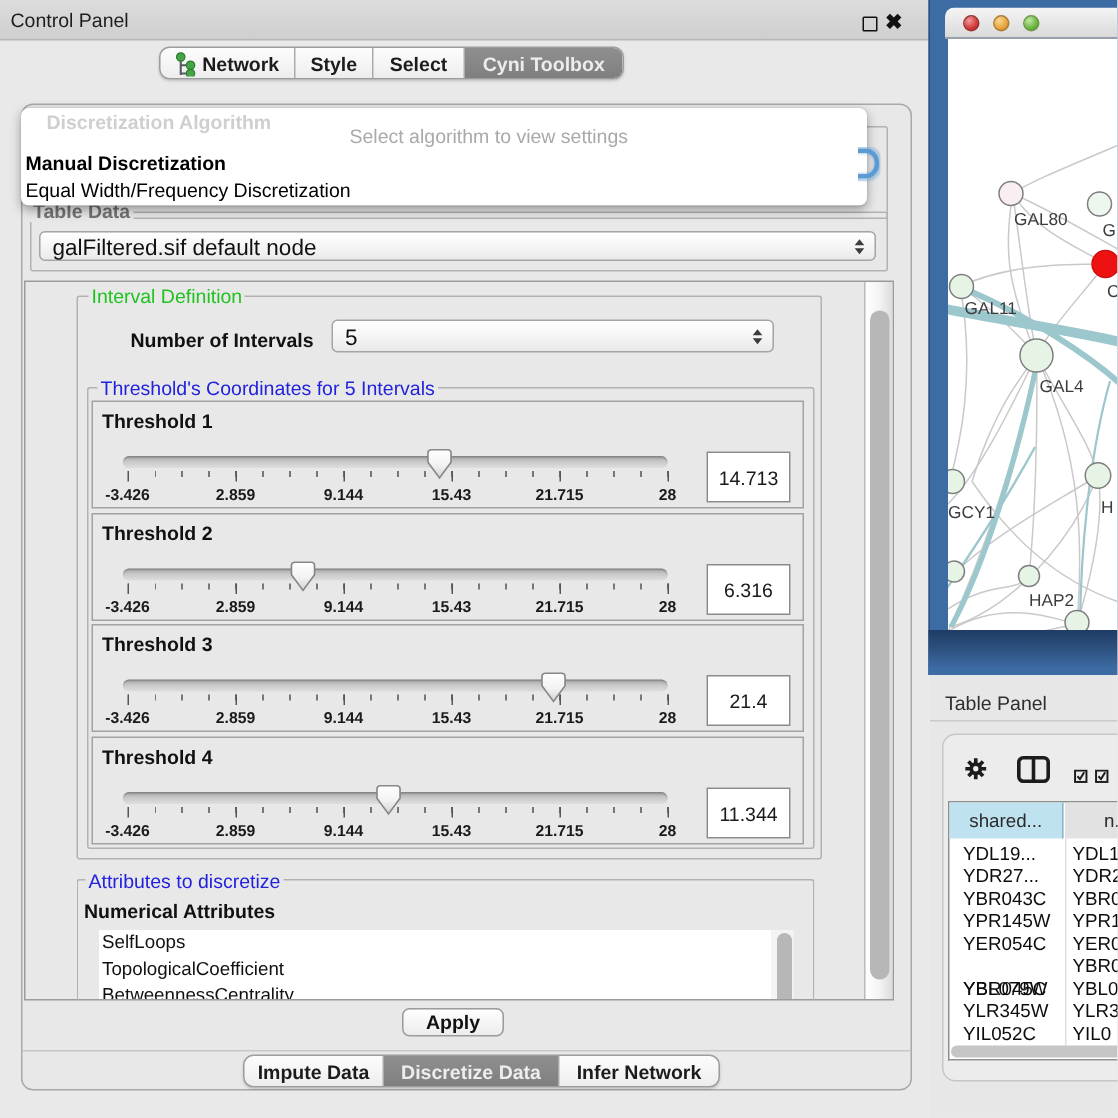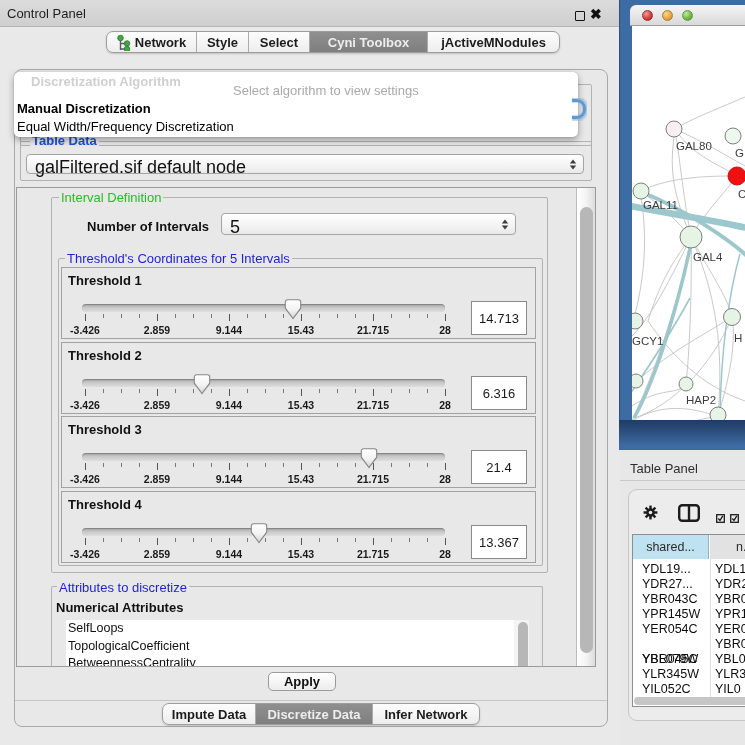--- a/index.html
+++ b/index.html
@@ -21,21 +21,21 @@
 .seg .sel { background:linear-gradient(#8f8f8f,#7f7f7f); color:#ededed; }
 #toptabs { left:87px; top:31px; height:22px; }
 
 #pane { left:14px; top:69px; width:594px; height:658px; background:#e8e8e8;
   border:1px solid #a9a9a9; border-radius:8px; }
 
 .gbox { position:absolute; border:1px solid #b2b2b2; border-radius:2px; }
 .gtitle { position:absolute; font-size:13px; background:#e8e8e8; padding:0 2px; white-space:nowrap; }
 
 .combo { position:absolute; background:linear-gradient(#ffffff,#f1f1f1 70%,#e9e9e9);
-  border:1px solid #a5a5a5; border-radius:4px; font-size:18px; color:#111;text-decoration:underline; }
+  border:1px solid #a5a5a5; border-radius:4px; font-size:15px; color:#111;text-decoration:underline; }
 .combo .txt { position:absolute; left:8px; top:2px; }
 .combo .arr { position:absolute; right:6px; top:0; height:100%; display:flex; flex-direction:column;
   justify-content:center; gap:1px; }
 .tri-up { width:0; height:0; border-left:4px solid transparent; border-right:4px solid transparent; border-bottom:5px solid #3c3c3c; }
 .tri-dn { width:0; height:0; border-left:4px solid transparent; border-right:4px solid transparent; border-top:5px solid #3c3c3c; }
 
 #scrollpane { left:16px; top:187px; width:580px; height:480px; border:1px solid #9b9b9b; background:#e8e8e8; }
 #vscroll { position:absolute; right:0; top:0; width:19px; height:100%; border-left:1px solid #bcbcbc;
   background:linear-gradient(to right,#ffffff,#f4f4f4 50%,#dcdcdc); }
 #vthumb { position:absolute; left:3px; top:19px; width:13px; height:446px; background:#b7b7b7; border-radius:7px; }
@@ -102,30 +102,29 @@
   <div class="s" style="width:90px;">
     <svg width="14" height="17" viewBox="0 0 14 17" style="margin-right:4px;">
       <path d="M3.5 4 V16 M3.5 9.5 H8.5 M3.5 15 H8.5" fill="none" stroke="#5a5a66" stroke-width="1.4"></path>
       <circle cx="3.5" cy="4" r="2.8" fill="#46a346" stroke="#2a7d2a" stroke-width="0.8"></circle>
       <circle cx="10" cy="9.5" r="2.8" fill="#46a346" stroke="#2a7d2a" stroke-width="0.8"></circle>
       <circle cx="10" cy="15" r="2.8" fill="#46a346" stroke="#2a7d2a" stroke-width="0.8"></circle>
     </svg>
     Network</div>
   <div class="s" style="width:52px;">Style</div>
   <div class="s" style="width:61px;">Select</div>
-  <div class="s sel" style="width:118px;text-align:right;">Cyni Toolbox</div>
-  <div class="s" style="width:131px;">jActiveMNodules</div>
+  <div class="s sel" style="width:105px;text-align:right;">Cyni Toolbox</div>
 </div>
 
 <div id="pane" class="abs"></div>
 
 <div class="gbox" style="left:20px; top:84px; width:572px; height:62px;"></div>
 
 <div class="gbox" style="left:20px; top:141px; width:572px; height:40px;"></div>
-<div class="gtitle" style="left:30px; top:133px; font-weight:bold; color:#1d4ed8;">Table Data</div>
+<div class="gtitle" style="left:20px; top:133px; font-weight:bold; color:#737373;">Table Data</div>
 <div class="combo" style="left:26px; top:154px; width:558px; height:20px;">
   <div class="txt">galFiltered.sif default node</div>
   <div class="arr">
       <div class="tri-up" style="transform:scale(0.8);"></div>
       <div class="tri-dn" style="transform:scale(0.8);"></div>
     </div>
 </div>
 
 <div id="scrollpane" class="abs">
   <div id="vscroll">
@@ -250,21 +249,21 @@
   <div class="thumb" style="left:188px;"><svg width="18" height="21" viewBox="0 0 18 21">
         <defs>
           <linearGradient id="tg3" x1="0" y1="0" x2="0" y2="1">
             <stop offset="0" stop-color="#ffffff"></stop>
             <stop offset="0.55" stop-color="#f2f2f2"></stop>
             <stop offset="1" stop-color="#d2d2d2"></stop>
           </linearGradient>
         </defs>
         <path d="M3.5 0.8 h11 a2.2 2.2 0 0 1 2.2 2.2 v6.2 L9 19.6 L1.3 9.2 V3 a2.2 2.2 0 0 1 2.2 -2.2 z" fill="url(#tg3)" stroke="#878787" stroke-width="1.1"></path>
       </svg></div>
-  <div class="vbox">13.367</div>
+  <div class="vbox">11.344</div>
 </div>
 
 <div class="gbox" style="left:51px; top:586px; width:492px; height:81px; border-bottom:none;"></div>
 <div class="gtitle" style="left:57px; top:580px; color:#2222dd;">Attributes to discretize</div>
 <div class="abs" style="left:56px; top:600px; font-size:13px; font-weight:bold; color:#111;">Numerical Attributes</div>
 <div id="numlist" style="left:66px; top:620px; width:448px; height:46px; overflow:hidden;">
   <div>SelfLoops</div>
   <div>TopologicalCoefficient</div>
   <div>BetweennessCentrality</div>
 </div>

